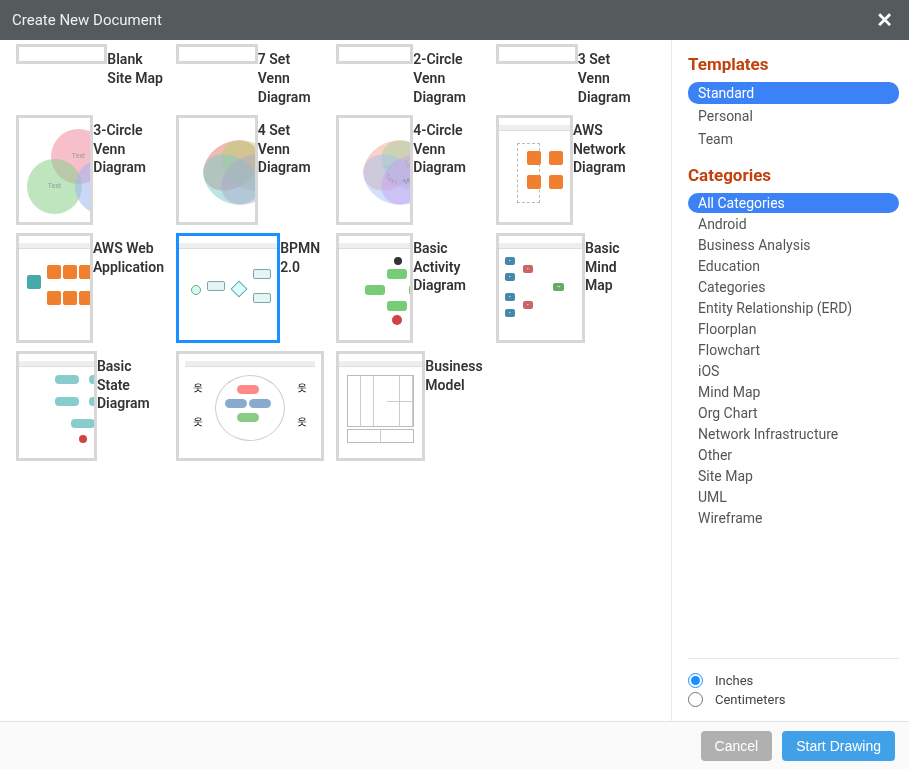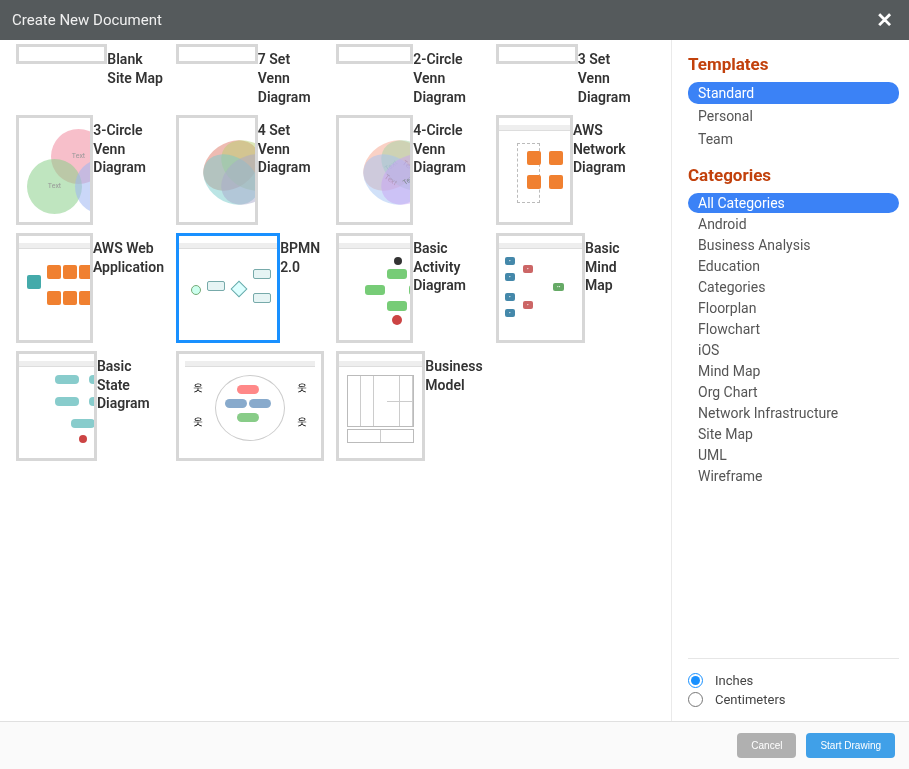--- a/index.html
+++ b/index.html
@@ -126,21 +126,21 @@
   border-top: 1px solid #e0e0e0;
   display: flex;
   justify-content: flex-end;
   align-items: center;
   padding: 0 14px;
   gap: 10px;
   background: #fafafa;
 }
 .btn {
   padding: 7px 14px;
-  font-size: 10px;
+  font-size: 14px;
   border-radius: 4px;
   border: none;
   cursor: pointer;
 }
 .btn-secondary { background: #b0b0b0; color: #fff; }
 .btn-primary { background: #40a0e8; color: #fff; }
 
 
 .venn3 { position: relative; width: 120px; height: 90px; }
 .venn3 div { position: absolute; width: 55px; height: 55px; border-radius: 50%; opacity: 0.55; display:flex; align-items:center; justify-content:center; font-size:7px; color:#444;}
@@ -394,26 +394,28 @@
       </div>
 
       <div class="side-group">
         <h3>Categories</h3>
         <div id="category-list" class="cat-list">
             <div class="pill active">All Categories</div>
             <div class="pill">Android</div>
             <div class="pill">Business Analysis</div>
             <div class="pill">Education</div>
             <div class="pill">Categories</div>
+            <div class="pill">Entity Relationship (ERD)</div>
             <div class="pill">Floorplan</div>
             <div class="pill">Flowchart</div>
             <div class="pill">iOS</div>
             <div class="pill">Mind Map</div>
             <div class="pill">Org Chart</div>
             <div class="pill">Network Infrastructure</div>
+            <div class="pill">Other</div>
             <div class="pill">Site Map</div>
             <div class="pill">UML</div>
             <div class="pill">Wireframe</div>
           </div>
       </div>
 
       <div class="units-block">
         <div id="units-list">
             <div class="radio-row">
               <input type="radio" name="units" checked="" style="">

